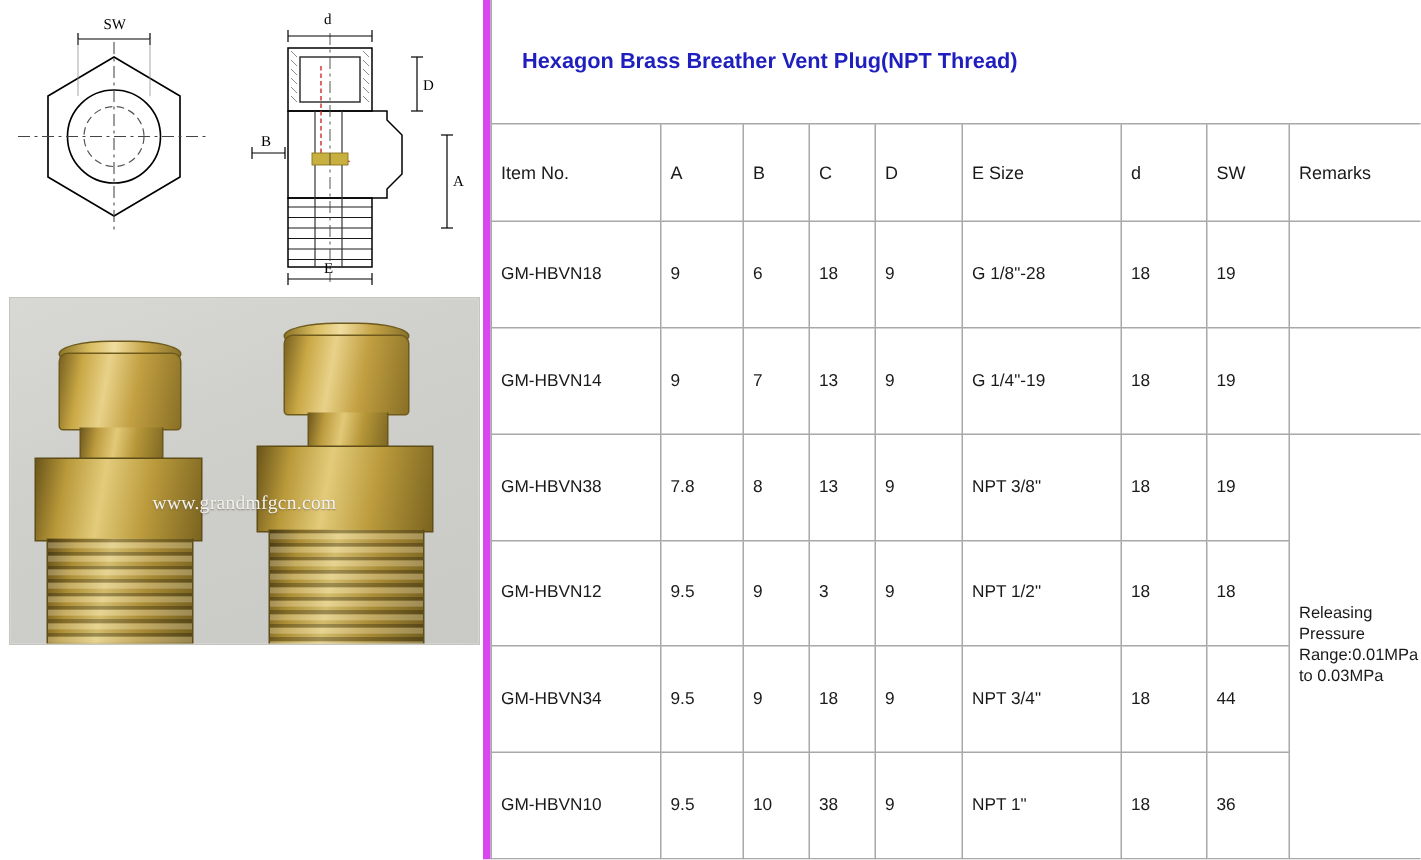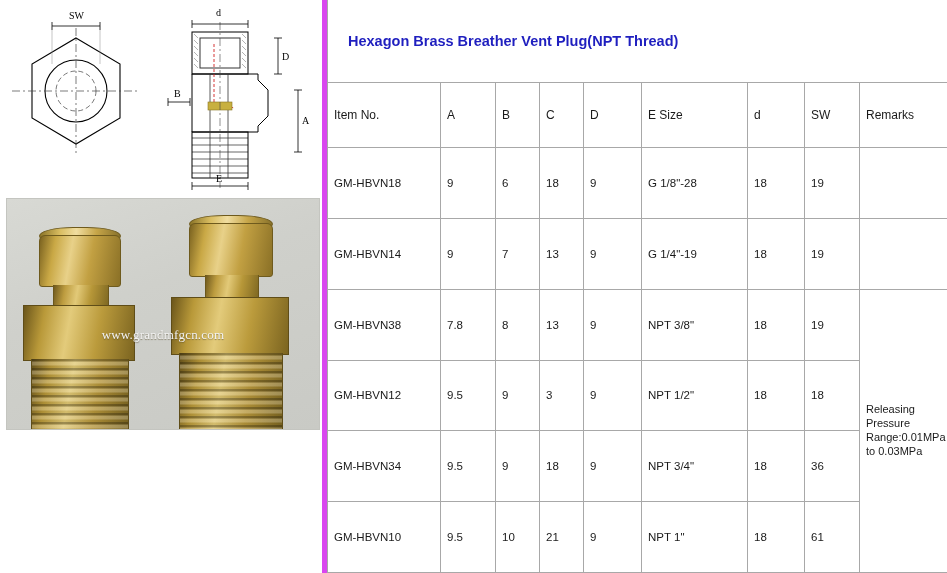--- a/index.html
+++ b/index.html
@@ -392,30 +392,30 @@
         </tr>
 
         <tr style="height:67px;">
           <td>GM-HBVN34</td>
           <td>9.5</td>
           <td>9</td>
           <td>18</td>
           <td>9</td>
           <td>NPT 3/4"</td>
           <td>18</td>
-          <td>36</td>
+          <td>44</td>
         </tr>
 
         <tr style="height:67px;">
           <td>GM-HBVN10</td>
           <td>9.5</td>
           <td>10</td>
-          <td>21</td>
+          <td>38</td>
           <td>9</td>
           <td>NPT 1"</td>
           <td>18</td>
-          <td>61</td>
+          <td>36</td>
         </tr>
       </tbody>
     </table>
   </div>
 
 </div>
 
 </body></html>

